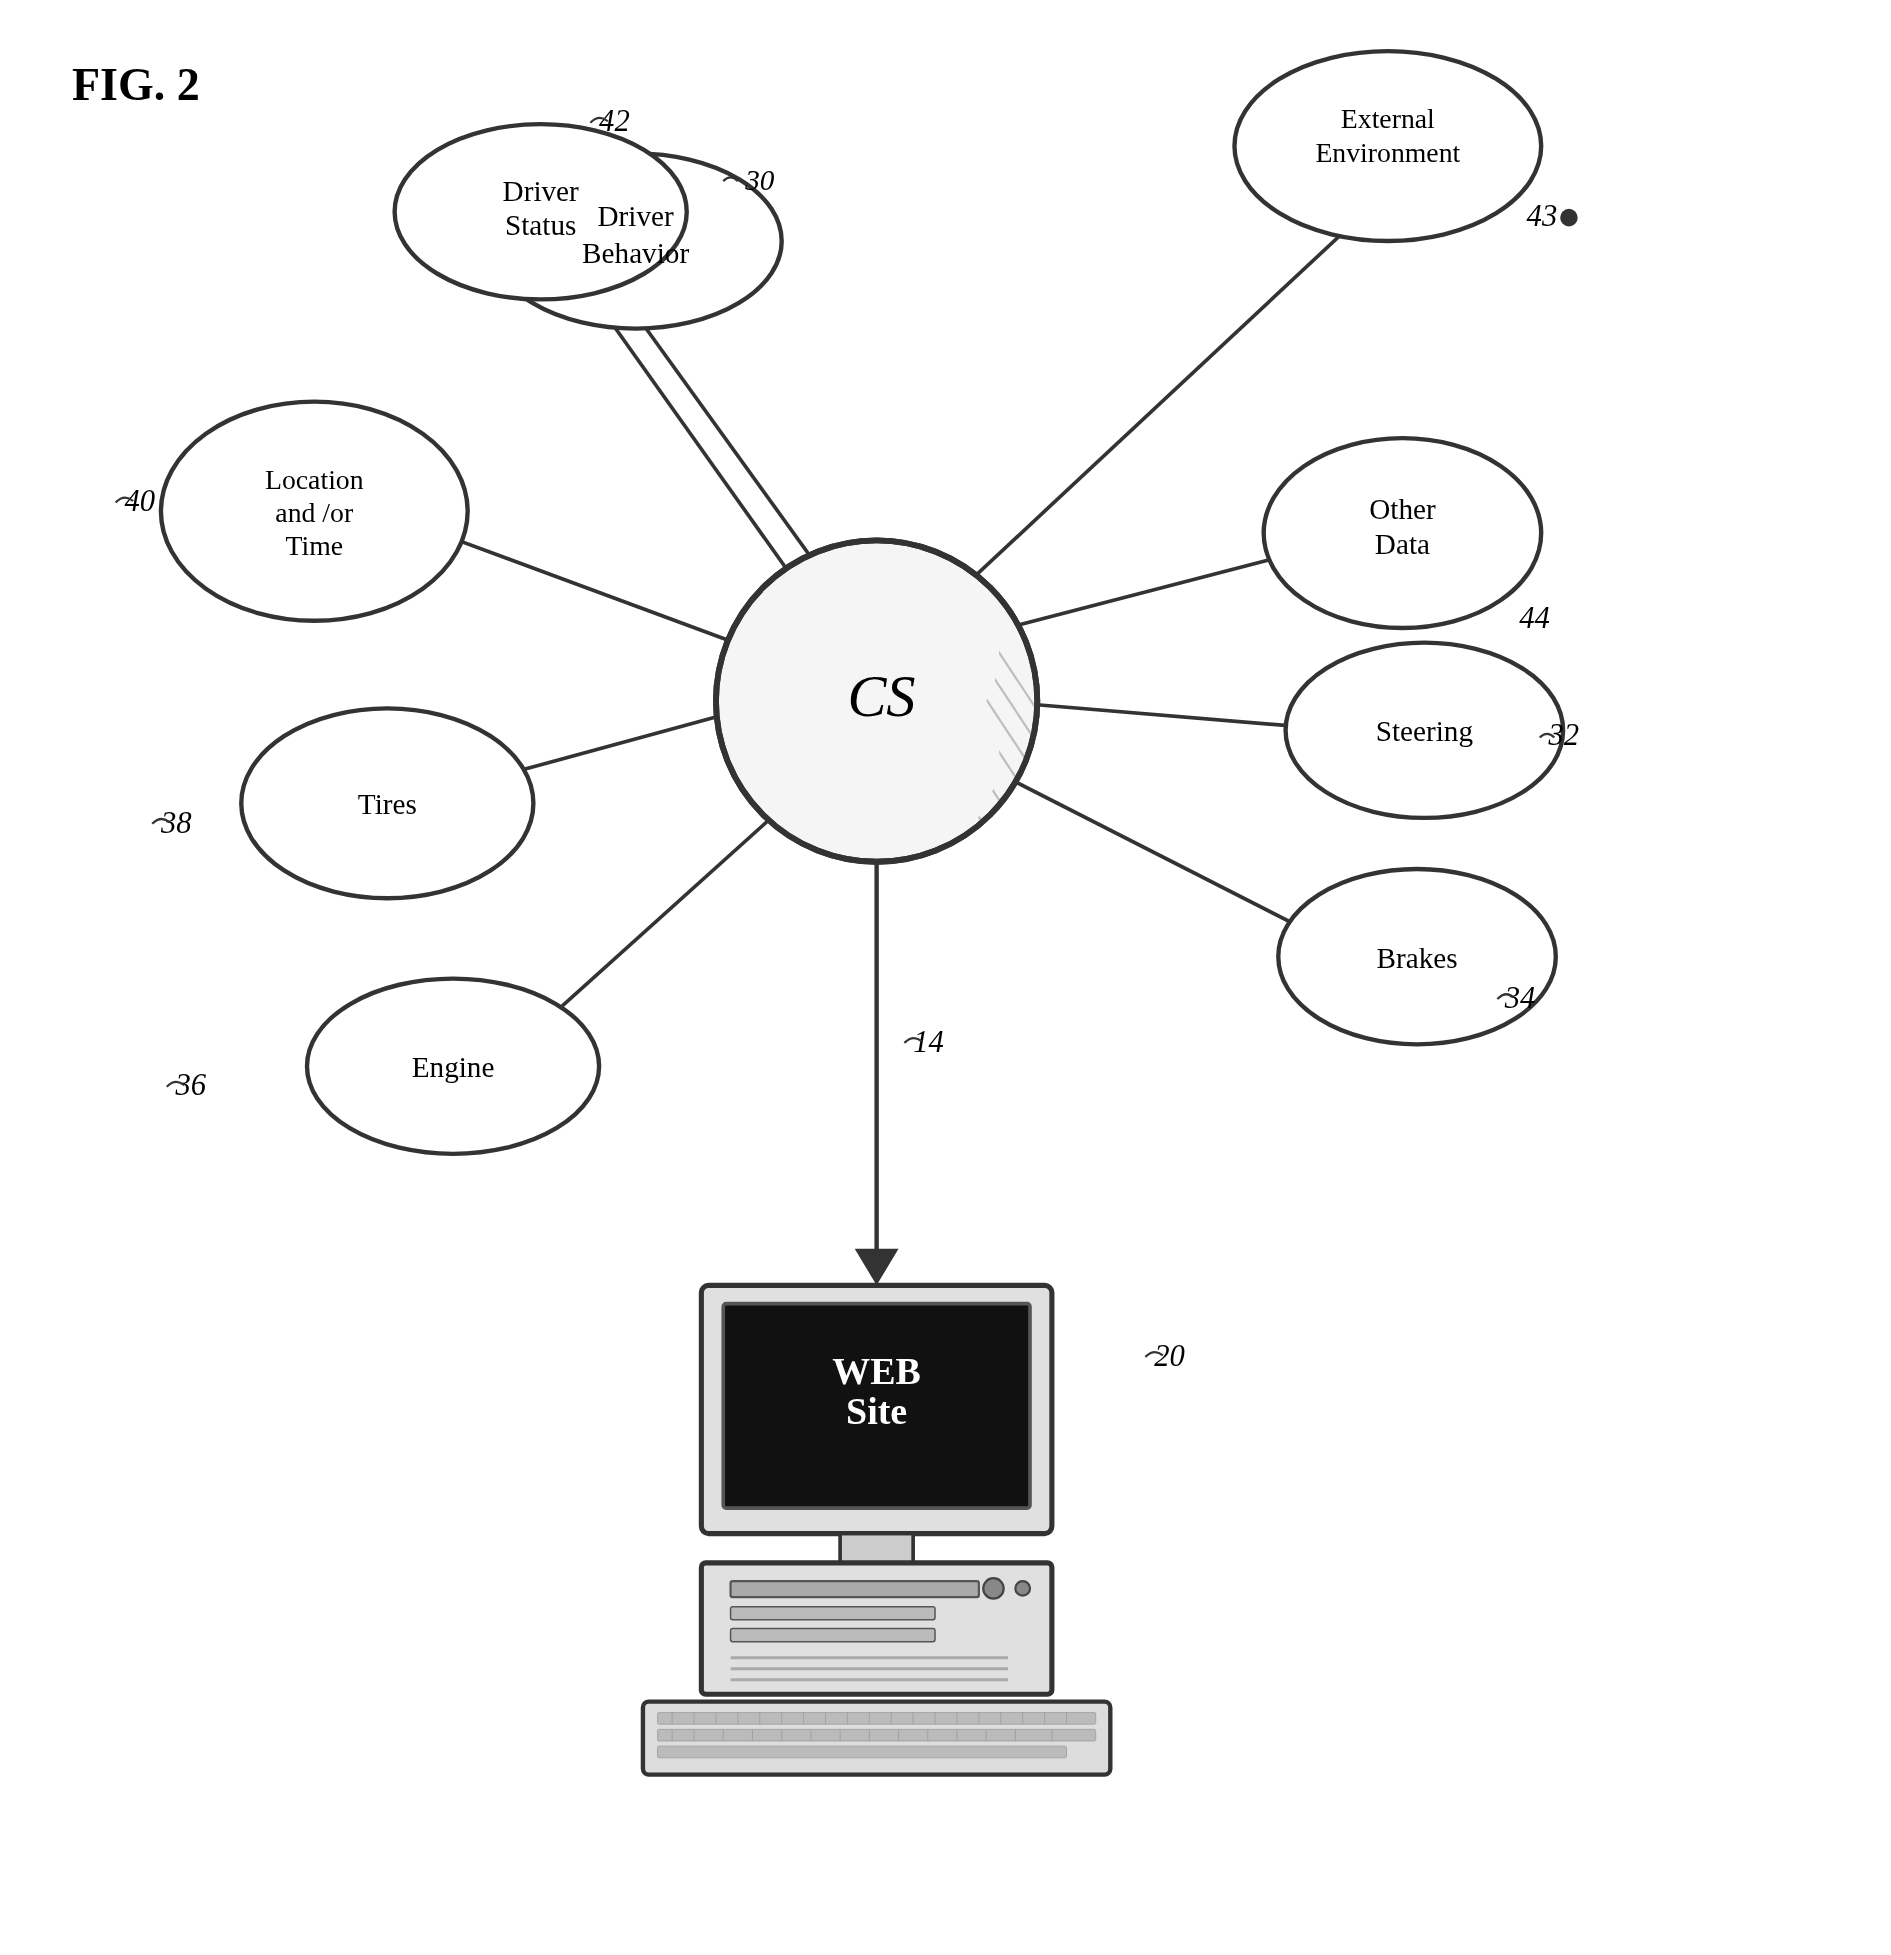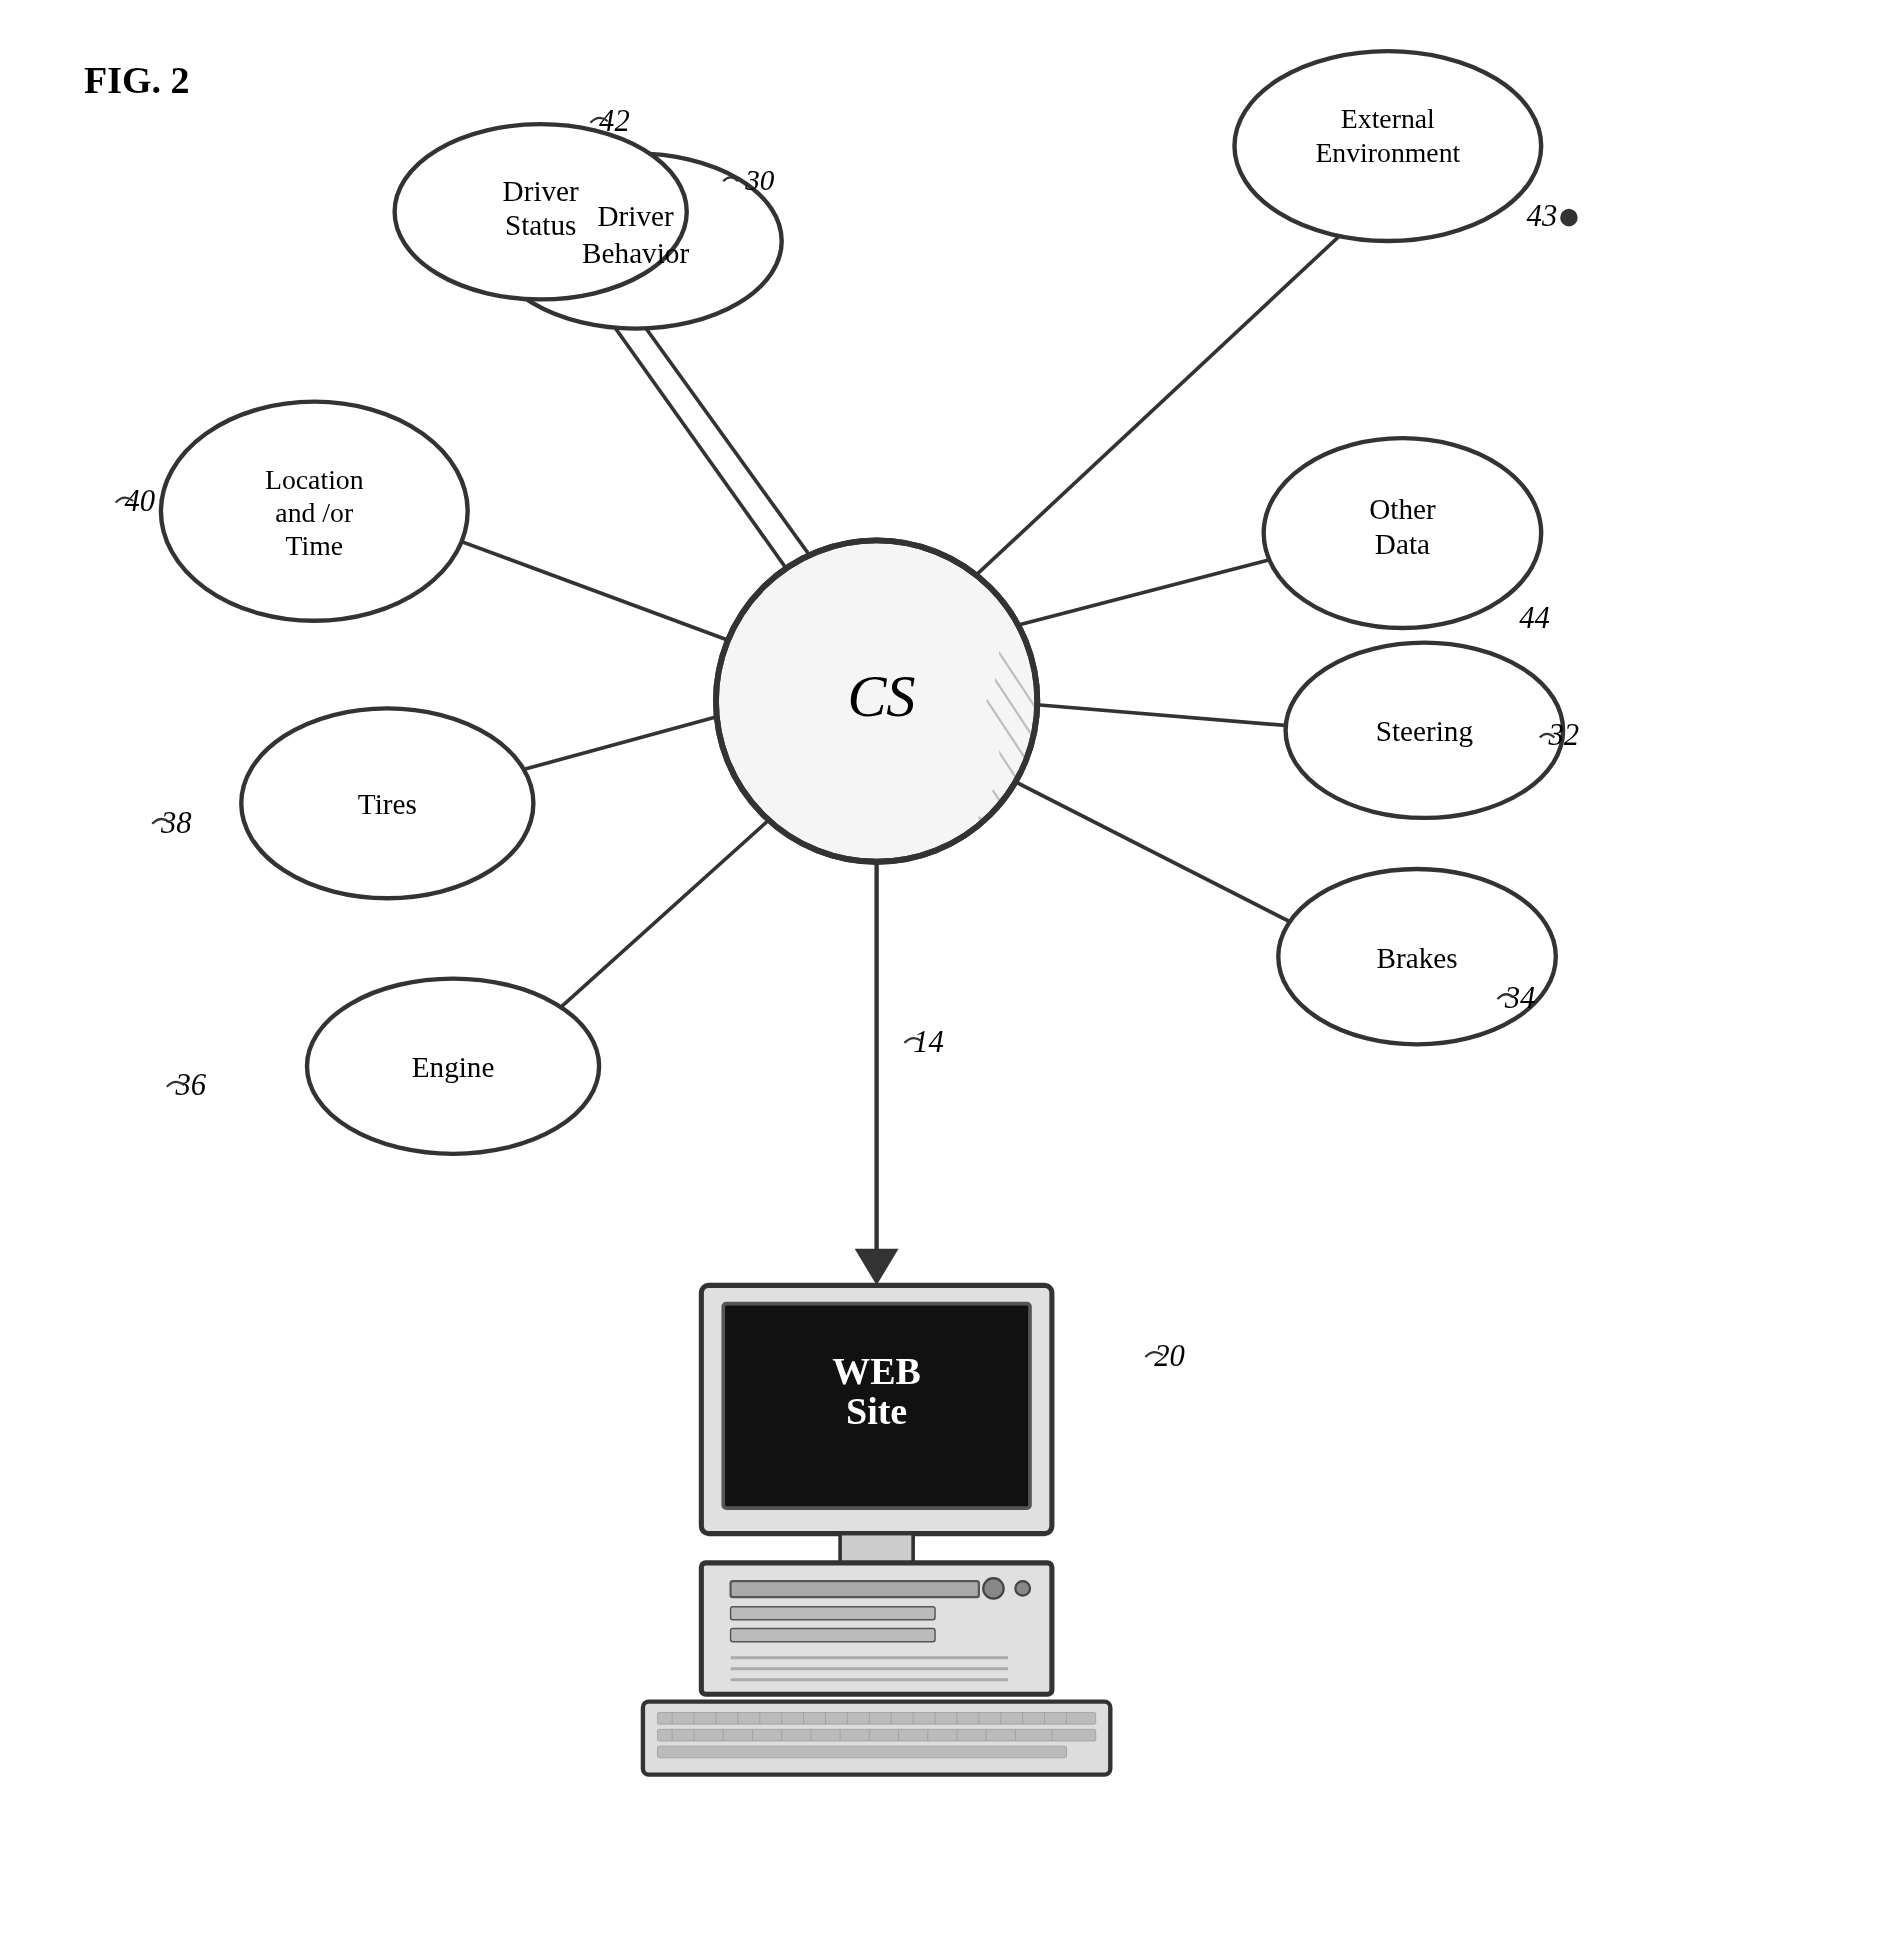--- a/index.html
+++ b/index.html
@@ -8,22 +8,22 @@
       font-family: 'Times New Roman', Times, serif;
       width: 1892px;
       height: 1955px;
       position: relative;
       overflow: hidden;
     }
 
     .fig-label {
       position: absolute;
       top: 58px;
-      left: 84px;
-      font-size: 38px;
+      left: 72px;
+      font-size: 46px;
       font-weight: bold;
       text-align: center;
     }
 
     
     .diagram-svg {
       position: absolute;
       top: 0;
       left: 0;
       width: 1892px;

